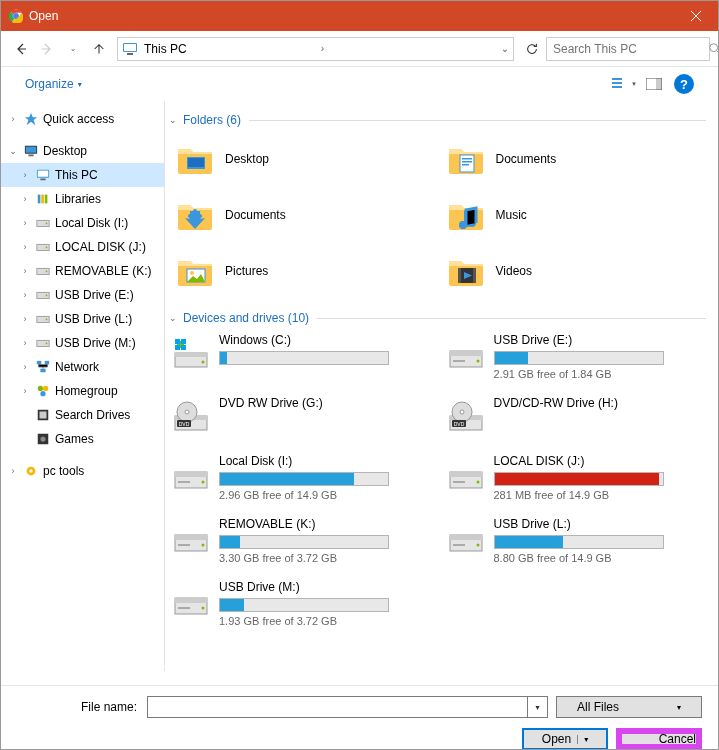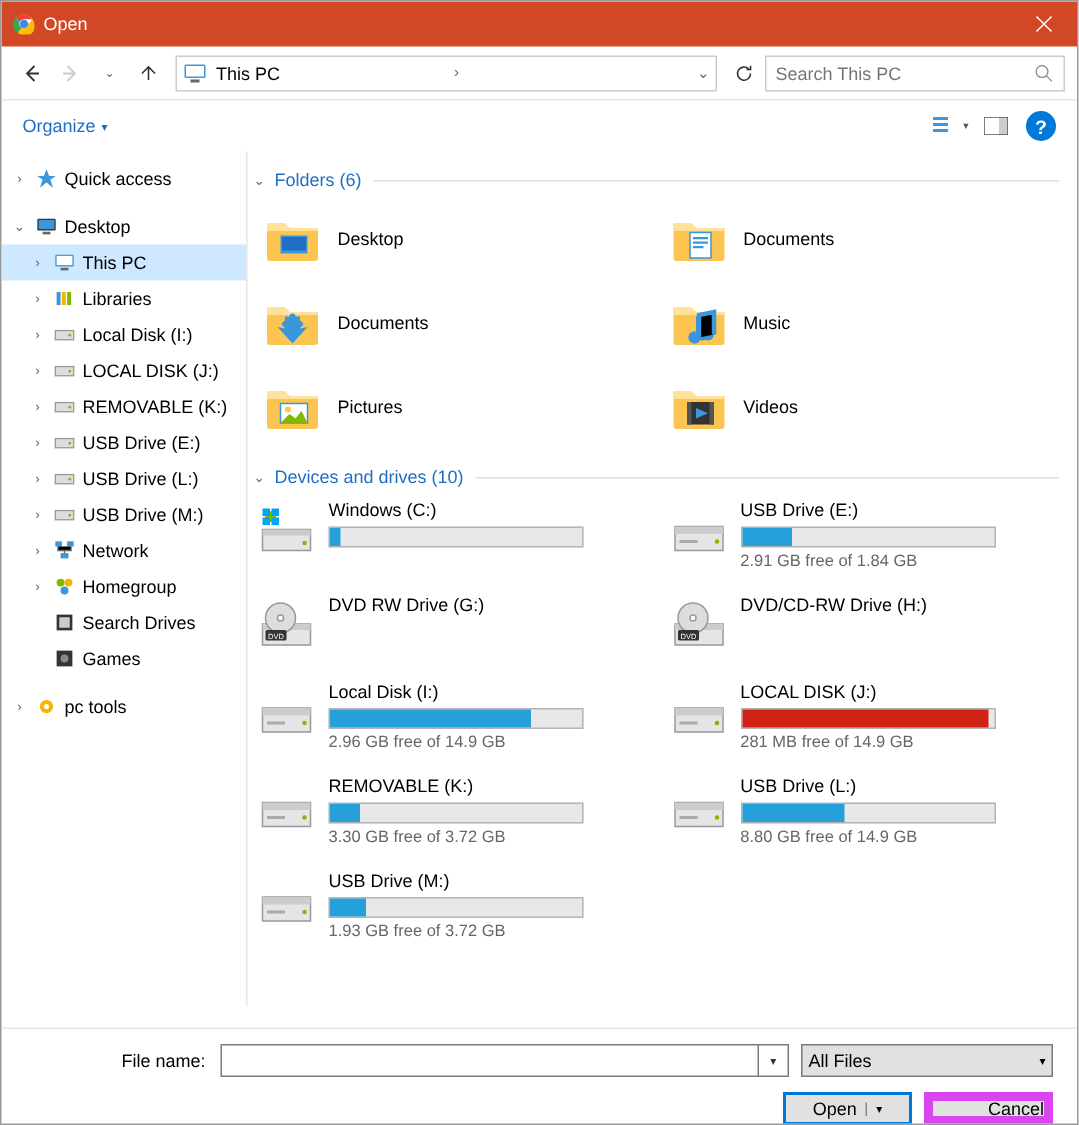--- a/index.html
+++ b/index.html
@@ -8,24 +8,24 @@
 .titlebar .title { flex: 1; font-size: 12px; margin-left: 6px; }
 .titlebar .close { width: 45px; height: 30px; display: flex; align-items: center; justify-content: center; cursor: pointer; }
 .navbar { height: 36px; display: flex; align-items: center; padding: 0 8px; gap: 2px; border-bottom: 1px solid #e5e5e5; }
 .nav-btn { width: 24px; height: 24px; display: flex; align-items: center; justify-content: center; color: #888; cursor: pointer; }
 .nav-btn.enabled { color: #333; }
 .breadcrumb { flex: 1; height: 24px; border: 1px solid #ccc; display: flex; align-items: center; padding: 0 4px; margin: 0 4px; }
 .breadcrumb .bc-icon { width: 16px; height: 16px; margin-right: 6px; }
 .breadcrumb .bc-text { flex: 1; font-size: 12px; }
 .breadcrumb .chev { color: #666; font-size: 10px; margin-left: 4px; }
 .refresh-btn { width: 24px; height: 24px; display: flex; align-items: center; justify-content: center; cursor: pointer; color: #333; }
-.searchbox { width: 200px; height: 24px; border: 1px solid #ccc; display: flex; align-items: center; padding: 0 6px; color: #888; }
+.searchbox { width: 164px; height: 24px; border: 1px solid #ccc; display: flex; align-items: center; padding: 0 6px; color: #888; }
 .searchbox input { flex: 1; border: none; outline: none; font-size: 12px; background: transparent; }
 .searchbox .mag { color: #888; }
-.toolbar { height: 34px; display: flex; align-items: center; padding: 0 14px; }
+.toolbar { height: 34px; display: flex; align-items: center; padding: 0 24px; }
 .organize { color: #1e6fc4; font-size: 12px; display: flex; align-items: center; gap: 4px; cursor: pointer; }
 .toolbar .spacer { flex: 1; }
 .tb-ic { width: 28px; height: 22px; display: flex; align-items: center; justify-content: center; cursor: pointer; color: #555; margin-left: 2px; }
 .help-ic { width: 20px; height: 20px; border-radius: 50%; background: #0078d7; color: #fff; font-weight: bold; display: flex; align-items: center; justify-content: center; font-size: 13px; margin-left: 6px; cursor: pointer; }
 .body-area { display: flex; height: 570px; }
 .sidebar { width: 164px; border-right: 1px solid #e5e5e5; overflow-y: auto; padding: 6px 0; }
 .tree-item { display: flex; align-items: center; height: 24px; padding-left: 6px; font-size: 12px; cursor: pointer; white-space: nowrap; }
 .tree-item.selected { background: #cde8ff; }
 .tree-item .expander { width: 12px; text-align: center; color: #666; font-size: 9px; }
 .tree-item.depth1 { padding-left: 18px; }
@@ -46,21 +46,21 @@
 .bar-outer { width: 170px; height: 14px; border: 1px solid #b5b5b5; background: #e8e8e8; margin-bottom: 3px; }
 .bar-inner { height: 100%; background: #26a0da; }
 .bar-inner.red { background: #d12214; }
 .drive-free { font-size: 11px; color: #666; }
 .footer { border-top: 1px solid #e5e5e5; padding: 10px 16px 12px 16px; margin-top: 14px; }
 .footer-row { display: flex; align-items: center; margin-bottom: 10px; }
 .fn-label { width: 130px; text-align: right; padding-right: 10px; font-size: 12px; }
 .fn-input-wrap { flex: 1; display: flex; }
 .fn-input { flex: 1; height: 22px; border: 1px solid #7a7a7a; padding: 0 4px; font-size: 12px; }
 .fn-drop { width: 20px; height: 22px; border: 1px solid #7a7a7a; border-left: none; display: flex; align-items: center; justify-content: center; font-size: 8px; color: #333; cursor: pointer; }
-.filter-select { width: 168px; height: 22px; border: 1px solid #7a7a7a; margin-left: 8px; font-size: 12px; background: #e1e1e1; padding: 0 4px; display: flex; align-items: center; justify-content: space-between; cursor: pointer; }
+.filter-select { width: 146px; height: 22px; border: 1px solid #7a7a7a; margin-left: 8px; font-size: 12px; background: #e1e1e1; padding: 0 20px; display: flex; align-items: center; justify-content: space-between; cursor: pointer; }
 .btn-row { display: flex; justify-content: flex-end; gap: 8px; }
 .btn { width: 86px; height: 22px; font-size: 12px; display: flex; align-items: center; justify-content: center; cursor: pointer; }
 .btn.primary { border: 2px solid #0078d7; background: #e1e1e1; }
 .btn.secondary { border: 6px solid #d946ef; background: #e1e1e1; justify-content: flex-end; }
 
 svg { display: block; }
 </style>
 </head>
 <body>
 

